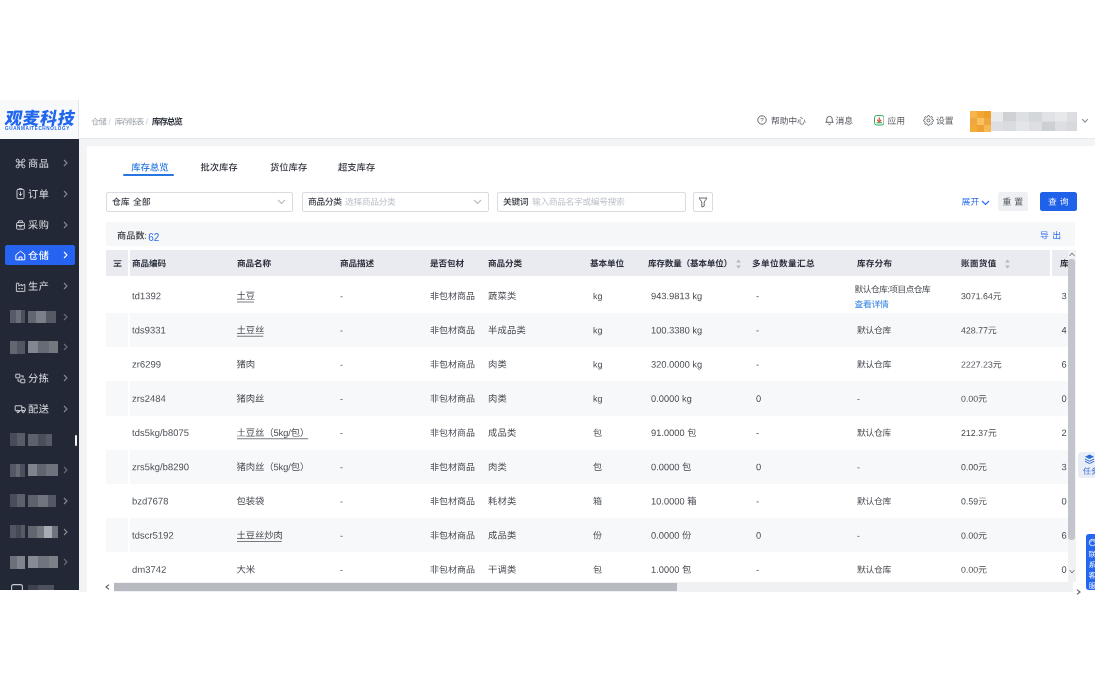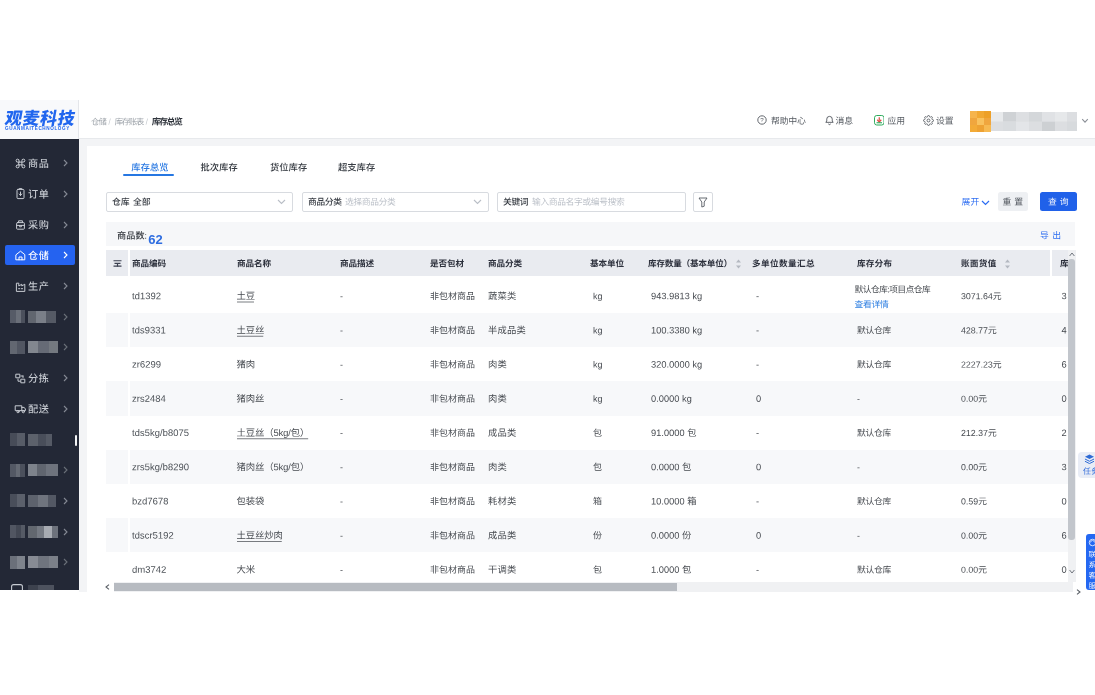--- a/index.html
+++ b/index.html
@@ -179,21 +179,21 @@
     </svg>
 
 <svg class="abs" style="left:980.5px;top:199.5px" width="9" height="6" viewBox="0 0 9 6">
       <path d="M1 1l3.5 3.5L8 1" fill="none" stroke="#2b6cf2" stroke-width="1.2"></path>
     </svg>
 
 <div class="abs" style="left:997.5px;top:192px;width:30.5px;height:18.5px;background:#eef0f3;border-radius:2.5px"></div>
 <div class="abs" style="left:1040px;top:192px;width:37px;height:18.5px;background:#2061e9;border-radius:2.5px"></div>
 
 <div class="abs" style="left:105.5px;top:221.5px;width:969px;height:24.5px;background:#f6f7f9"></div>
-<div class="abs" style="left:148.3px;top:231.8px;font-size:13px;font-weight:bold;color:#2e6de0">62</div>
+<div class="abs" style="left:148.3px;top:231.8px;font-size:10px;font-weight:normal;color:#2e6de0">62</div>
 
 <div class="abs" style="left:105.5px;top:250px;width:969px;height:26px;background:#e9ebf0"></div>
 
 <div class="abs" style="left:128px;top:250px;width:2px;height:26px;background:#fff"></div>
 <div class="abs" style="left:1050px;top:250px;width:2px;height:26px;background:#fff"></div>
 
 <svg class="abs" style="left:113px;top:258.5px" width="9" height="9" viewBox="0 0 9 9" stroke="#3c4150" fill="none">
       <path d="M0.5 1.7h8M1.5 4.4h6M0.5 7.1h8" stroke-width="1.15"></path>
       <path d="M4.5 4.4v3.2" stroke-width="1.2"></path>
     </svg>

